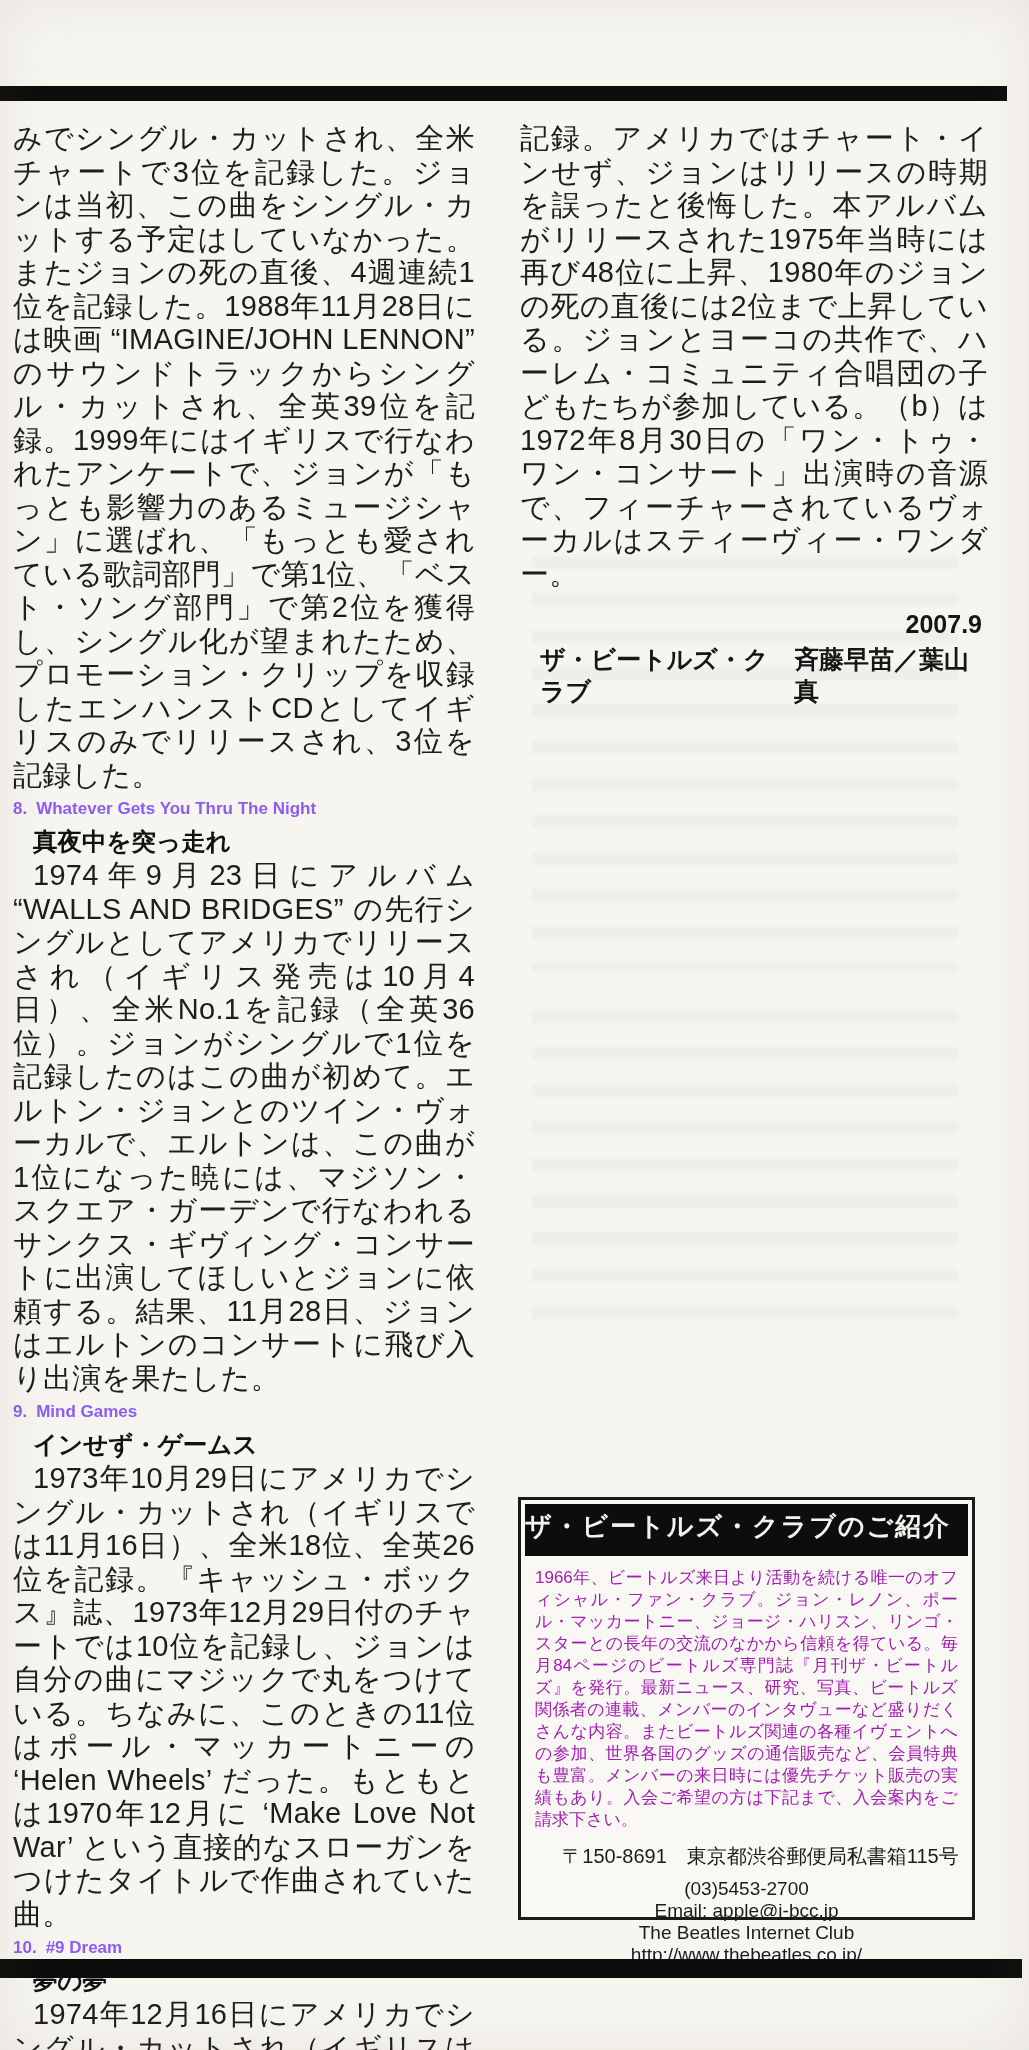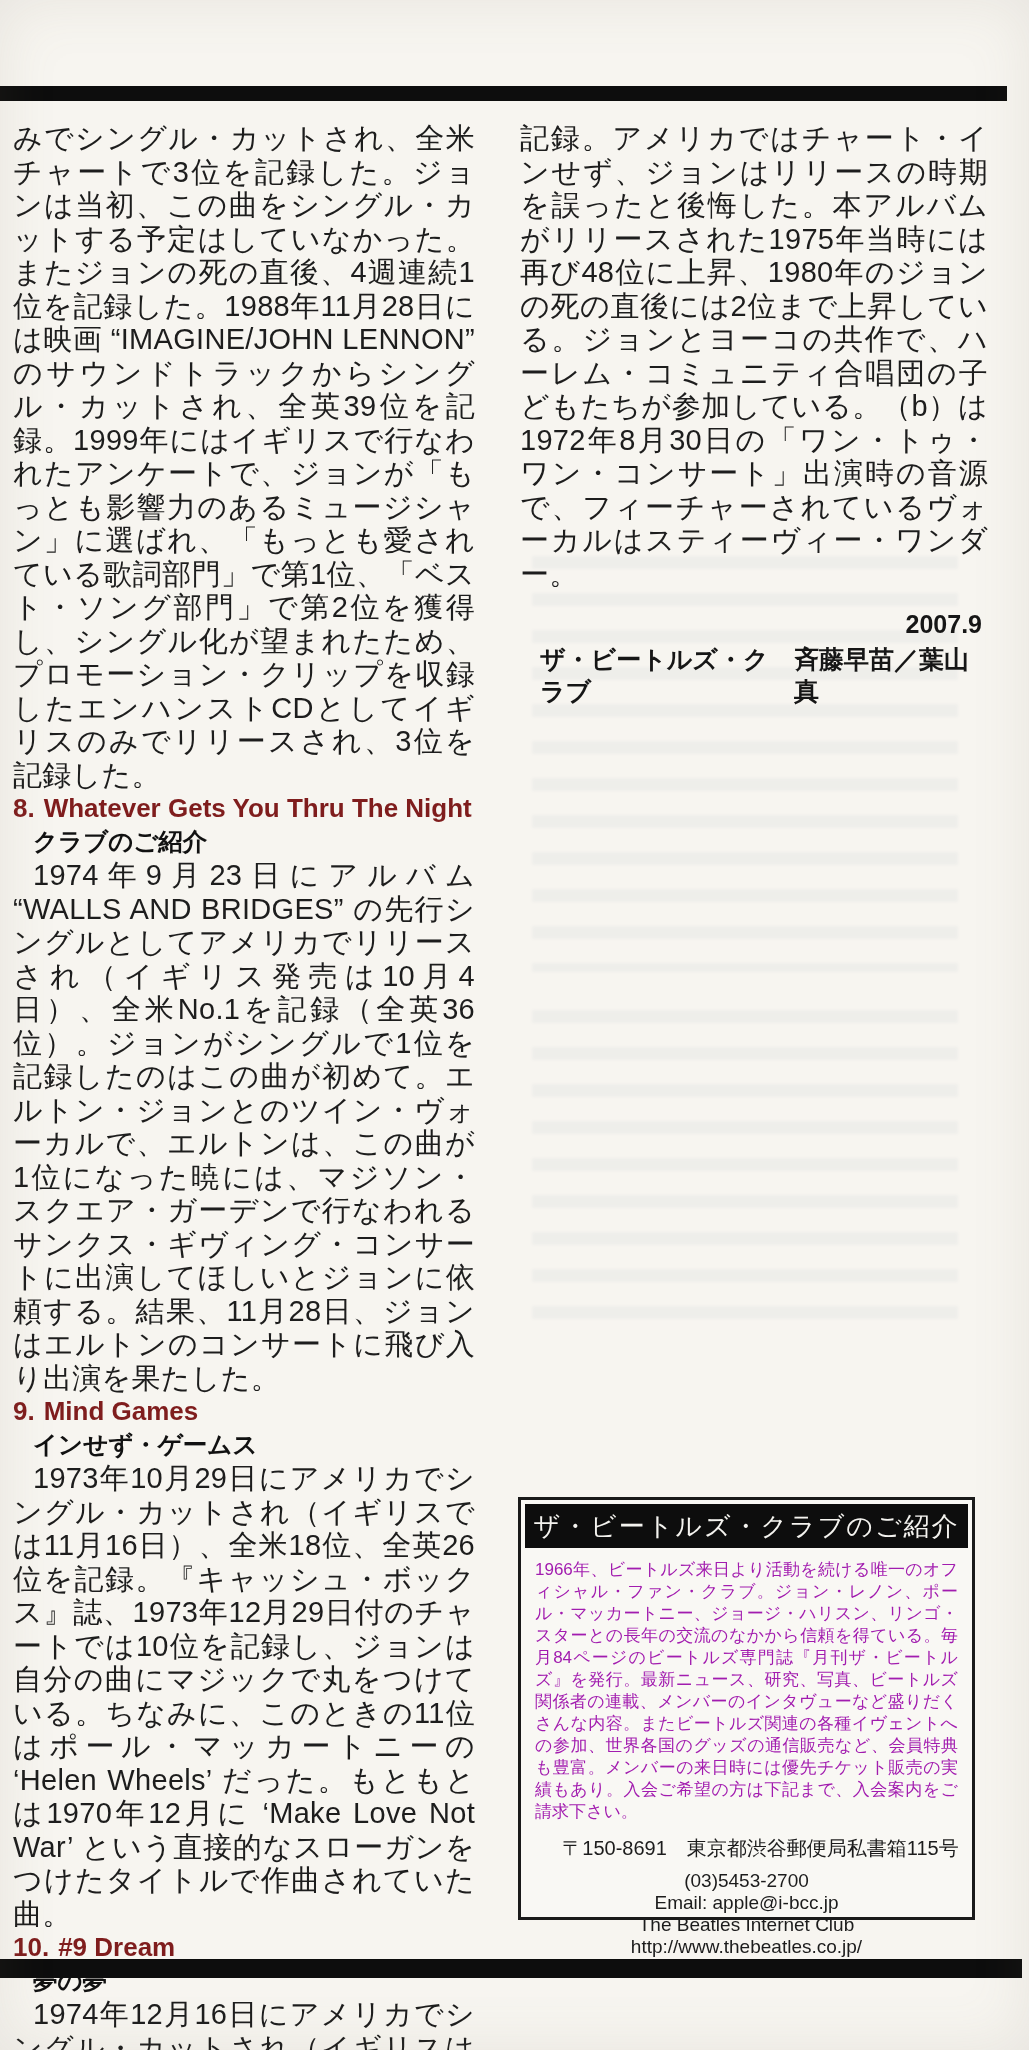--- a/index.html
+++ b/index.html
@@ -32,44 +32,44 @@
   .col.left  { left:13px;  top:122px; width:462px; }
   .col.right { left:520px; top:122px; width:468px; }
 
   p.body {
     font-size:29px; line-height:33.5px;
     text-align:justify; text-justify:inter-character;
     letter-spacing:0.3px;
   }
   p.body.indent { text-indent:20px; }
 
-  .head { font-weight:bold; font-size:26px; line-height:33px; color:#7f1d1d; }
+  .head { font-weight:bold; font-size:17px; line-height:33px; color:#8b5cf6; }
   .head .num { margin-right:9px; }
   .head .part-label { margin-right:9px; }
   .sub { font-weight:bold; font-size:24.5px; line-height:34px; padding-left:20px; color:#111; }
   .sub.sub-deep { padding-left:74px; }
 
   .date-line {
     margin-top:18px; text-align:right; padding-right:6px;
     font-weight:bold; font-size:25px; line-height:30px; color:#161616;
   }
   .credit-line {
     display:flex; justify-content:space-between;
     padding:4px 6px 0 20px;
     font-weight:bold; font-size:25px; line-height:32px; color:#161616;
   }
 
   .club-box {
     position:absolute; left:518px; top:1497px; width:457px; height:423px;
     border:3px solid #1a1a1a; background:#f9f8f4;
   }
   .club-title {
-    margin:4px; height:44px; line-height:44px;
+    margin:4px; height:52px; line-height:44px;
     background:#0d0d0d; color:#f4f3ef;
-    font-weight:normal; font-size:26px; letter-spacing:2px; text-align:center;
+    font-weight:bold; font-size:26px; letter-spacing:2px; text-align:left;
   }
   .club-body {
     padding:7px 14px 0 14px;
     font-size:17px; line-height:22px;
     text-align:justify; text-justify:inter-character; color:#a21caf;
   }
   .club-address { margin-top:12px; text-align:center; font-size:20px; line-height:26px; color:#1c1c1c;padding-left:28px; }
   .club-contact { margin-top:9px; text-align:center; font-size:19px; line-height:22px; color:#1c1c1c; }
 </style>
 </head>
@@ -81,21 +81,21 @@
   <div class="ghost g1"></div>
   <div class="ghost g2"></div>
 
   <div class="col left">
     <p class="body">みでシングル・カットされ、全米チャートで3位を記録した。ジョンは当初、この曲をシングル・カットする予定はしていなかった。またジョンの死の直後、4週連続1位を記録した。1988年11月28日には映画 “IMAGINE/JOHN LENNON” のサウンドトラックからシングル・カットされ、全英39位を記録。1999年にはイギリスで行なわれたアンケートで、ジョンが「もっとも影響力のあるミュージシャン」に選ばれ、「もっとも愛されている歌詞部門」で第1位、「ベスト・ソング部門」で第2位を獲得し、シングル化が望まれたため、プロモーション・クリップを収録したエンハンストCDとしてイギリスのみでリリースされ、3位を記録した。</p>
 
     <div>
       <div class="head">
         <span class="num">8.</span><span>Whatever Gets You Thru The Night</span>
       </div>
-      <div class="sub">クラブのご紹介</div>
+      <div class="sub">真夜中を突っ走れ</div>
       <p class="body indent">1974年9月23日にアルバム “WALLS AND BRIDGES” の先行シングルとしてアメリカでリリースされ（イギリス発売は10月4日）、全米No.1を記録（全英36位）。ジョンがシングルで1位を記録したのはこの曲が初めて。エルトン・ジョンとのツイン・ヴォーカルで、エルトンは、この曲が1位になった暁には、マジソン・スクエア・ガーデンで行なわれるサンクス・ギヴィング・コンサートに出演してほしいとジョンに依頼する。結果、11月28日、ジョンはエルトンのコンサートに飛び入り出演を果たした。</p>
     </div>
 
     <div>
       <div class="head">
         <span class="num">9.</span><span>Mind Games</span>
       </div>
       <div class="sub">インせず・ゲームス</div>
       <p class="body indent">1973年10月29日にアメリカでシングル・カットされ（イギリスでは11月16日）、全米18位、全英26位を記録。『キャッシュ・ボックス』誌、1973年12月29日付のチャートでは10位を記録し、ジョンは自分の曲にマジックで丸をつけている。ちなみに、このときの11位はポール・マッカートニーの ‘Helen Wheels’ だった。もともとは1970年12月に ‘Make Love Not War’ という直接的なスローガンをつけたタイトルで作曲されていた曲。</p>
     </div>

